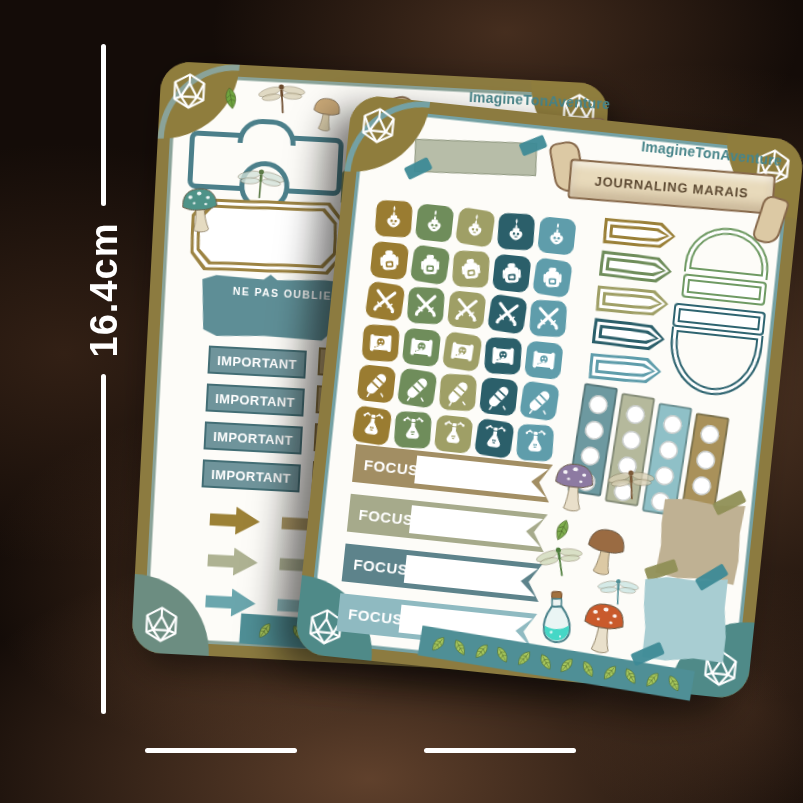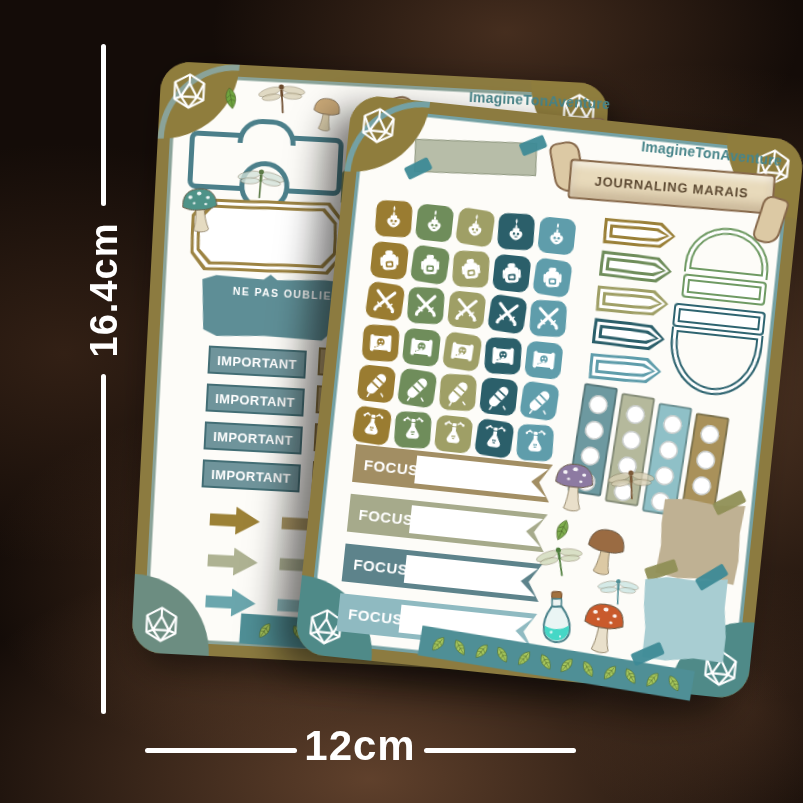--- a/index.html
+++ b/index.html
@@ -829,15 +829,14 @@
             <path d="M10 1.5 C17 8 17 16 10 24.5 C3 16 3 8 10 1.5 Z" fill="#a8c85e" stroke="#4e6b2c" stroke-width="0.8"></path>
             <path d="M10 4 V22 M10 9 L14.5 12 M10 9 L5.5 12 M10 14 L14 16.5 M10 14 L6 16.5" stroke="#4e6b2c" stroke-width="0.7" fill="none"></path>
           </svg></span>
       </div>
     </div>
 
   <div class="dim-seg" style="left:101px;top:44px;width:4.5px;height:162px;"></div>
   <div class="dim-text" id="dim-v-text">16.4cm</div>
   <div class="dim-seg" style="left:101px;top:374px;width:4.5px;height:340px;"></div>
   <div class="dim-seg" style="left:145px;top:748px;width:152px;height:4.5px;"></div>
-  <div class="dim-text" id="dim-h-text">12cm</div>
   <div class="dim-seg" style="left:424px;top:748px;width:152px;height:4.5px;"></div>
 </div>
 
 </body></html>

